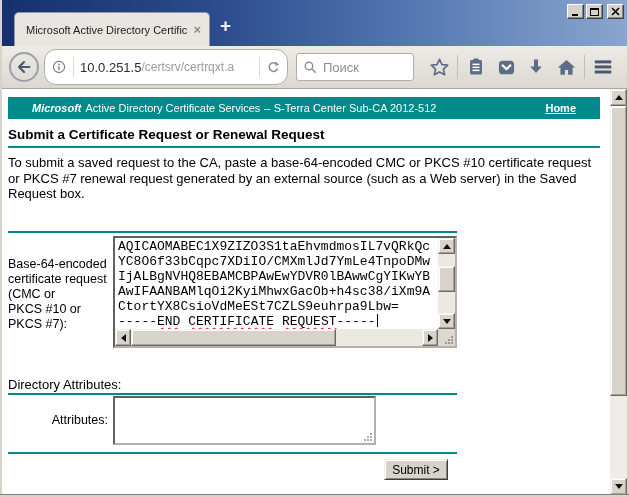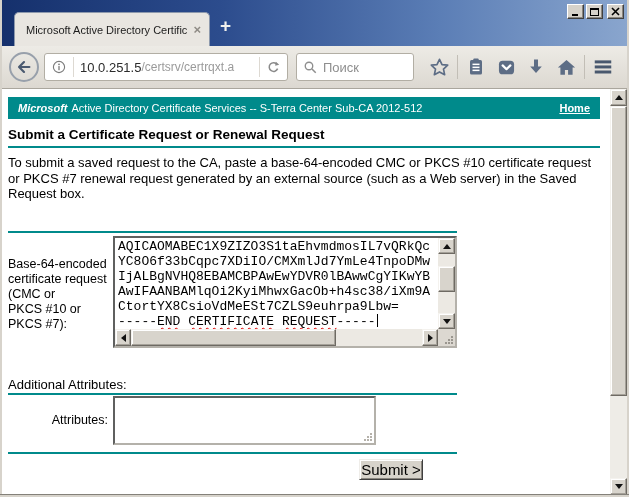--- a/index.html
+++ b/index.html
@@ -25,38 +25,38 @@
   .tab-title { font-size:11px; color:#1c1c1c; white-space:nowrap; overflow:hidden; flex:1; }
   .tab-close { color:#8f8b85; font-weight:bold; font-size:13px; margin-left:6px; line-height:1; }
   .new-tab { position:absolute; left:220px; top:16px; color:#f2f1ed; font-size:19px; font-weight:bold; line-height:1; }
 
   
   .toolbar { position:absolute; left:2px; top:46px; width:625px; height:43px;
     background:linear-gradient(#edebe6,#dcd8d1); border-bottom:1px solid #aaa69d;
     display:flex; align-items:center; padding:0 7px; }
   .back-btn { width:30px; height:30px; border:2px solid #98a0ab; border-radius:50%;
     display:flex; align-items:center; justify-content:center; flex:none; background:transparent; }
-  .url-bar { margin-left:5px; width:244px; height:28px; background:#fff; border:1px solid #b2aea4; border-radius:3px;
+  .url-bar { margin-left:5px; width:244px; height:36px; background:#fff; border:1px solid #b2aea4; border-radius:12px;
     display:flex; align-items:center; padding:0 6px; flex:none; }
   .url-host { font-size:13px; color:#2b2b2b; margin-left:6px; white-space:nowrap; }
   .url-path { font-size:12px; color:#9a9a9a; white-space:nowrap; }
   .url-sep { width:1px; height:20px; background:#ddd9d2; margin:0 6px; }
   .spacer { flex:1; }
   .search-box { margin-left:8px; width:118px; height:28px; background:#fff; border:1px solid #b2aea4; border-radius:3px;
     display:flex; align-items:center; padding:0 6px; flex:none; }
   .search-input { border:none; outline:none; width:80px; font-family:"Liberation Sans",sans-serif; font-size:13px; color:#444; background:transparent; margin-left:5px; }
   .search-input::placeholder { color:#8e8e8e; opacity:1; }
   .tool-icon-btn { width:30px; height:30px; display:flex; align-items:center; justify-content:center; flex:none; }
   .tb-divider { width:1px; height:24px; background:#c2beb6; margin:0 3px; flex:none; }
 
   
   .content { position:absolute; left:2px; top:89px; width:608px; height:406px; background:#fff; overflow:hidden; font-size:13px; color:#000; }
 
   .banner { position:absolute; left:6px; top:8px; width:592px; height:22px; background:#008a8b; color:#fff;
-    display:flex; align-items:center; padding:0 10px; font-size:11px; }
+    display:flex; align-items:center; padding:0 24px; font-size:11px; }
   .banner-brand { font-style:italic; font-weight:bold; margin-right:4px; }
   .home-link { margin-left:auto; color:#fff; font-weight:bold; text-decoration:underline; }
 
   .page-heading { position:absolute; left:6px; top:38px; font-size:13.5px; font-weight:bold; }
   .rule { position:absolute; height:2px; background:#008a8b; }
   .rule-heading { left:6px; top:57px; width:592px; }
   .intro { position:absolute; left:6px; top:66px; width:588px; line-height:15.5px; }
 
   .section-title { position:absolute; left:6px; font-size:13px; }
   .rule-s1 { left:6px; top:142px; width:449px; }
@@ -88,23 +88,23 @@
   .ta-vscroll .up { left:0; top:0; width:17px; height:16px; }
   .ta-vscroll .down { left:0; bottom:0; width:17px; height:16px; }
   .ta-vscroll .thumb { left:0; top:28px; width:17px; height:26px; }
   .ta-hscroll { position:absolute; left:0; bottom:0; right:17px; height:17px; background:#ece9e3; }
   .ta-hscroll .left { left:0; top:0; width:16px; height:17px; }
   .ta-hscroll .right { right:0; top:0; width:16px; height:17px; }
   .ta-hscroll .thumb { left:16px; top:0; width:205px; height:17px; }
   .ta-corner { position:absolute; right:0; bottom:0; width:17px; height:17px; background:#dcd8d1; display:flex; align-items:flex-end; justify-content:flex-end; }
   .grip { position:absolute; right:1px; bottom:1px; }
 
-  .submit-btn { position:absolute; left:357px; top:370px; width:64px; height:21px; background:#d7d3cb;
+  .submit-btn { position:absolute; left:382px; top:370px; width:64px; height:21px; background:#d7d3cb;
     border:1px solid; border-color:#efede9 #3f3f3f #3f3f3f #efede9; box-shadow: inset 1px 1px 0 #fff, inset -1px -1px 0 #8a867f;
-    font-family:"Liberation Sans",sans-serif; font-size:15px; color:#000; text-align:center; line-height:18px; }
+    font-family:"Liberation Sans",sans-serif; font-size:12px; color:#000; text-align:center; line-height:18px; }
 
   
   .page-scrollbar { position:absolute; left:610px; top:89px; width:17px; height:406px; background:#eeece7; z-index:40; }
   .page-scrollbar .up { left:0; top:0; width:17px; height:17px; }
   .page-scrollbar .down { left:0; bottom:0; width:17px; height:17px; }
   .page-scrollbar .thumb { left:0; top:17px; width:17px; height:290px; }
 
   svg { display:block; }
 </style>
 </head>
@@ -251,21 +251,21 @@
           <rect x="8" y="2" width="2" height="2" fill="#9a968f"></rect>
             <rect x="8" y="5" width="2" height="2" fill="#9a968f"></rect>
           <rect x="5" y="5" width="2" height="2" fill="#9a968f"></rect>
             <rect x="8" y="8" width="2" height="2" fill="#9a968f"></rect>
           <rect x="5" y="8" width="2" height="2" fill="#9a968f"></rect>
             <rect x="2" y="8" width="2" height="2" fill="#9a968f"></rect>
         </svg>
       </div>
     </div>
 
-    <div class="section-title" style="top:288px;">Additional Attributes:</div>
+    <div class="section-title" style="top:288px;">Directory Attributes:</div>
     <div class="rule rule-s2"></div>
 
     <div class="attr-label">Attributes:</div>
     <div class="ta ta-attrs">
       <div class="ta-text" style="right:0;bottom:0;"></div>
       <svg class="grip" width="11" height="11" style="position:absolute;right:1px;bottom:1px;">
         <rect x="8" y="2" width="2" height="2" fill="#b5b1aa"></rect>
           <rect x="8" y="5" width="2" height="2" fill="#b5b1aa"></rect>
         <rect x="5" y="5" width="2" height="2" fill="#b5b1aa"></rect>
           <rect x="8" y="8" width="2" height="2" fill="#b5b1aa"></rect>

